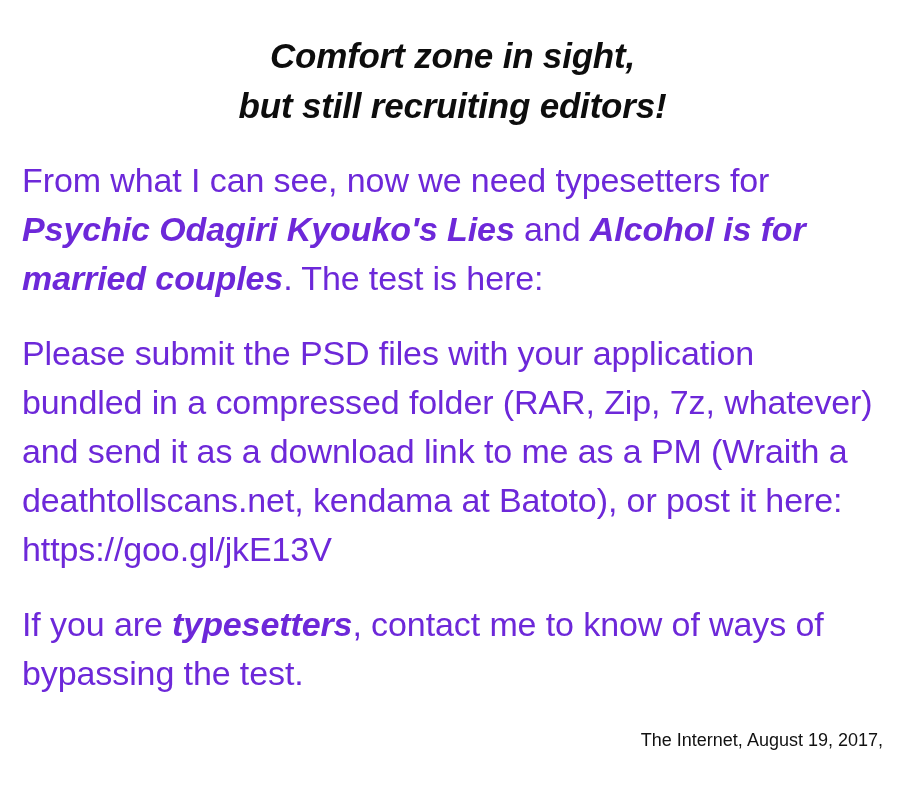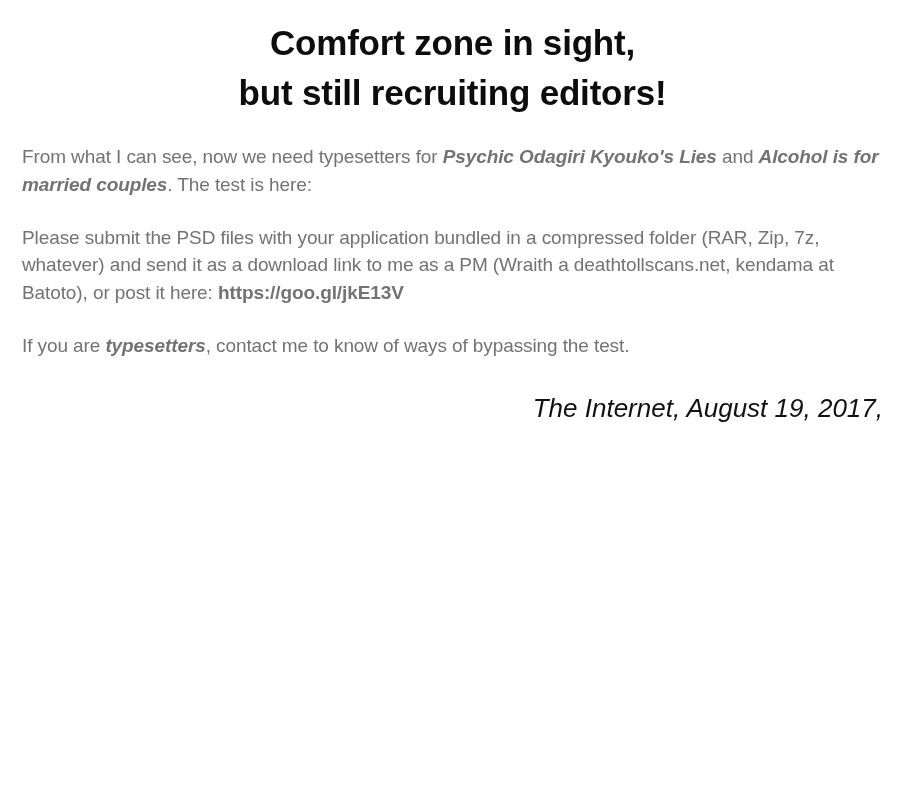--- a/index.html
+++ b/index.html
@@ -17,58 +17,58 @@
   .page {
     box-sizing: border-box;
     width: 905px;
     height: 800px;
     padding: 18px 22px 10px 22px;
     position: relative;
   }
   .title {
     text-align: center;
     font-weight: bold;
+    font-style: italic;
     font-size: 35px;
     line-height: 1.42;
     letter-spacing: -0.2px;
-    margin: 0 0 26px 0;
+    margin: 13px 0 26px 0;
     color: #0d0d0d;
   }
   .title .line {
     display: block;
     white-space: nowrap;
   }
   .para {
-    font-size: 19px;
+    font-size: 34px;
     line-height: 1.44;
     margin: 0 0 26px 0;
-    color: #737373;
+    color: #6d28d9;
     letter-spacing: -0.1px;
   }
   .para:last-of-type {
     margin-bottom: 0;
   }
   b, .b {
-    font-weight: bold;
+    font-weight: normal;
     text-align: center;
   }
   .bi {
     font-weight: bold;
     font-style: italic;
   }
   .i {
     font-style: italic;
   }
   .sign {
     margin-top: 30px;
     text-align: right;
-    font-size: 26px;
+    font-size: 18px;
     line-height: 1.44;
     color: #111111;
-    font-style: italic;
   }
   .sign-date {
     margin-bottom: 40px;
   }
   .sign-name {
     display: block;
   }
   .sign-group {
     display: block;
   }

